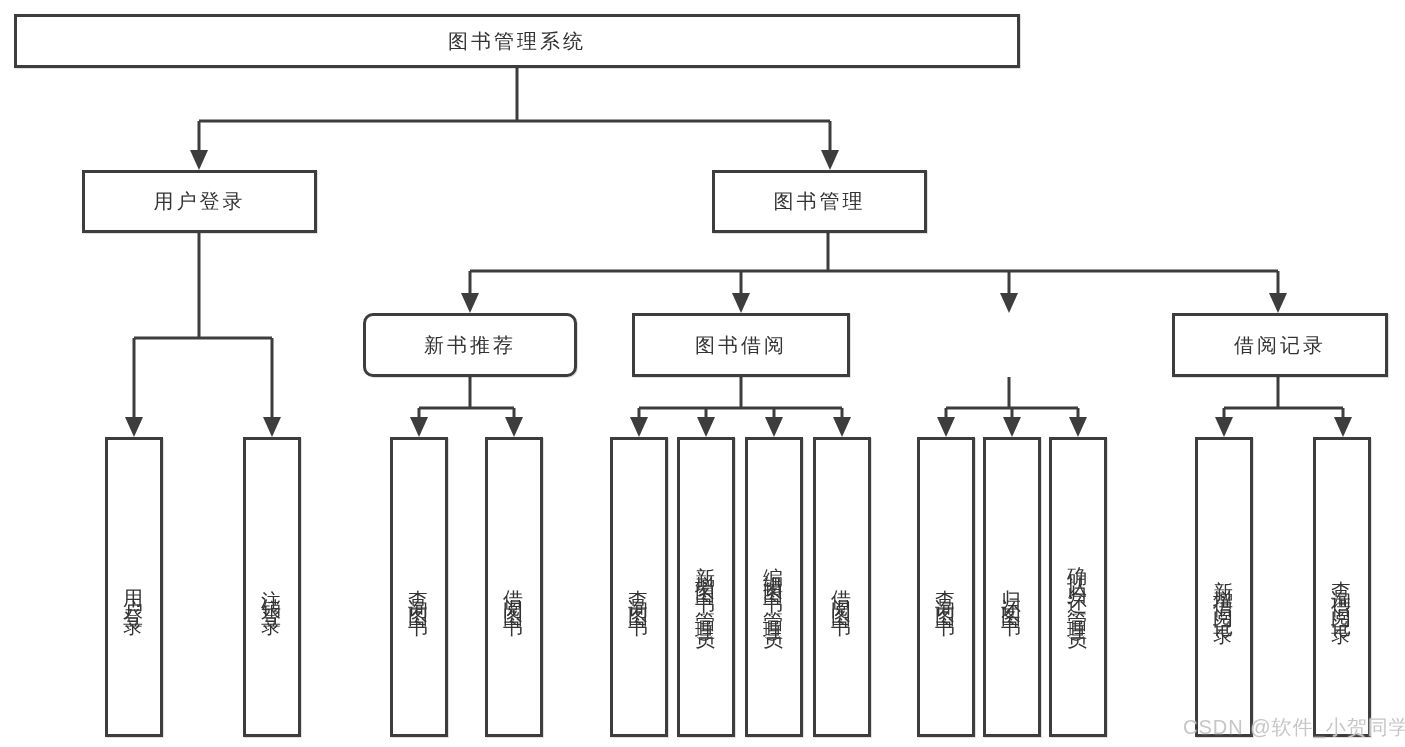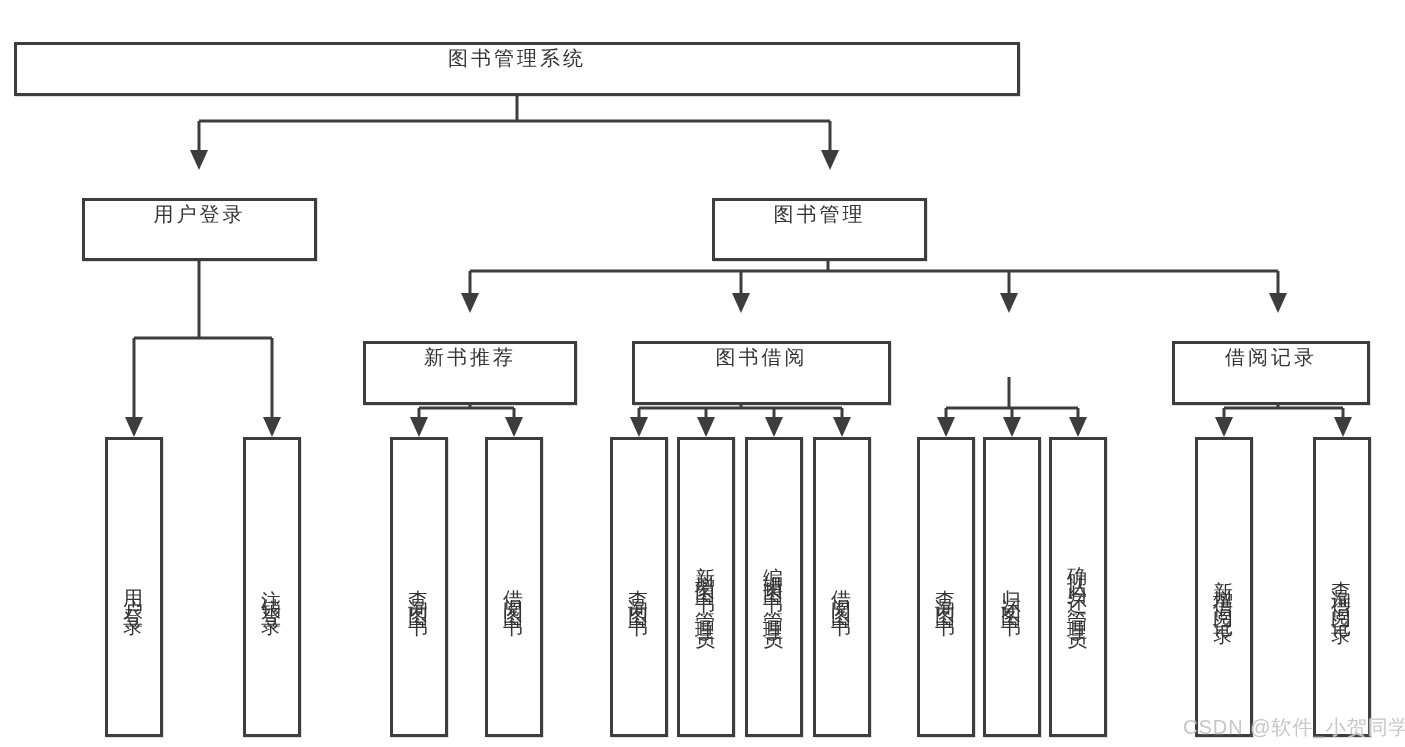--- a/index.html
+++ b/index.html
@@ -15,35 +15,35 @@
     position: absolute;
     left: 0; top: 0;
     pointer-events: none;
   }
   .node {
     position: absolute;
     box-sizing: border-box;
     border: 3px solid #3d3d3d;
     background: #ffffff;
     display: flex;
+    align-items: center;
     justify-content: center;
     color: #333333;
     font-size: 20px;
     letter-spacing: 3px;
     box-shadow: 1px 1px 0 rgba(0,0,0,0.12);
-    margin-top: 28px;
   }
   .node.root  { left: 14px;  top: 14px;  width: 1006px; height: 54px; }
   .node.lvl2a { left: 82px;  top: 170px; width: 235px;  height: 63px; }
   .node.lvl2b { left: 712px; top: 170px; width: 215px;  height: 63px; }
   .node.lvl3  { top: 313px; height: 64px; }
-  .g0 { left: 363px;  width: 214px; }
-  .g1 { left: 632px;  width: 259px; }
+  .g0 { left: 363px;  width: 214px; border-radius: 10px; }
+  .g1 { left: 632px;  width: 218px; }
   .g2 { left: 900px;  width: 217px; }
-  .g3 { left: 1172px; width: 198px; }
+  .g3 { left: 1172px; width: 216px; }
   .leaf {
     position: absolute;
     top: 437px;
     width: 58px;
     height: 300px;
     box-sizing: border-box;
     border: 3px solid #3d3d3d;
     background: #ffffff;
     display: flex;
     align-items: center;

